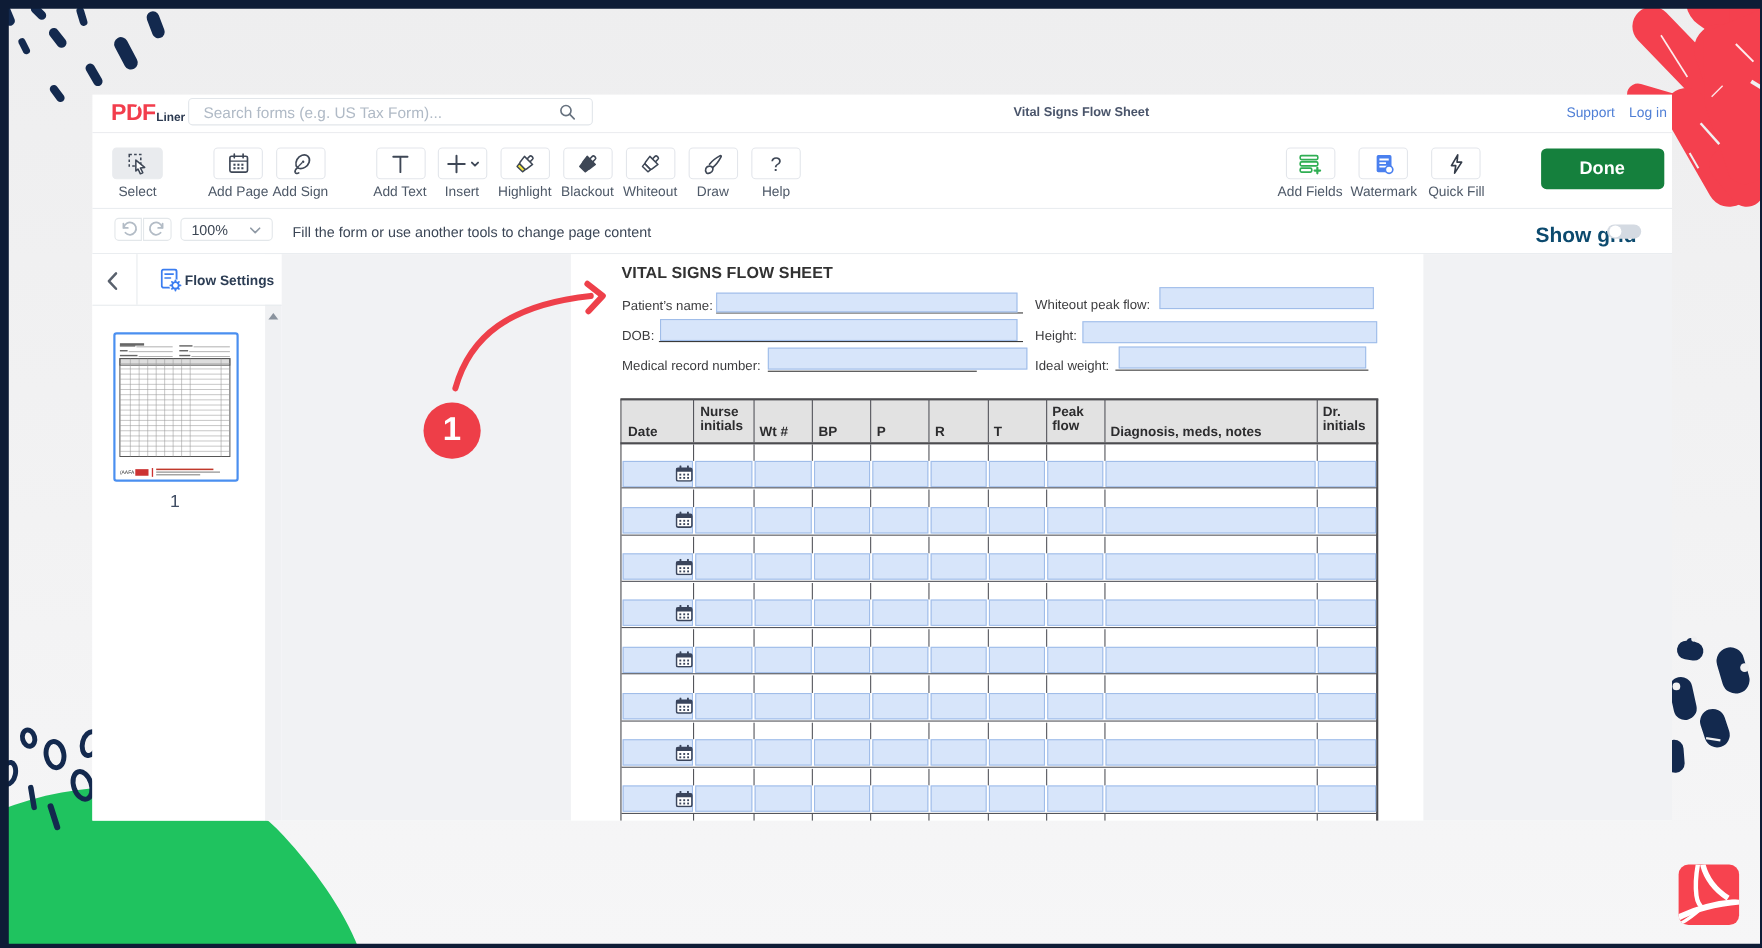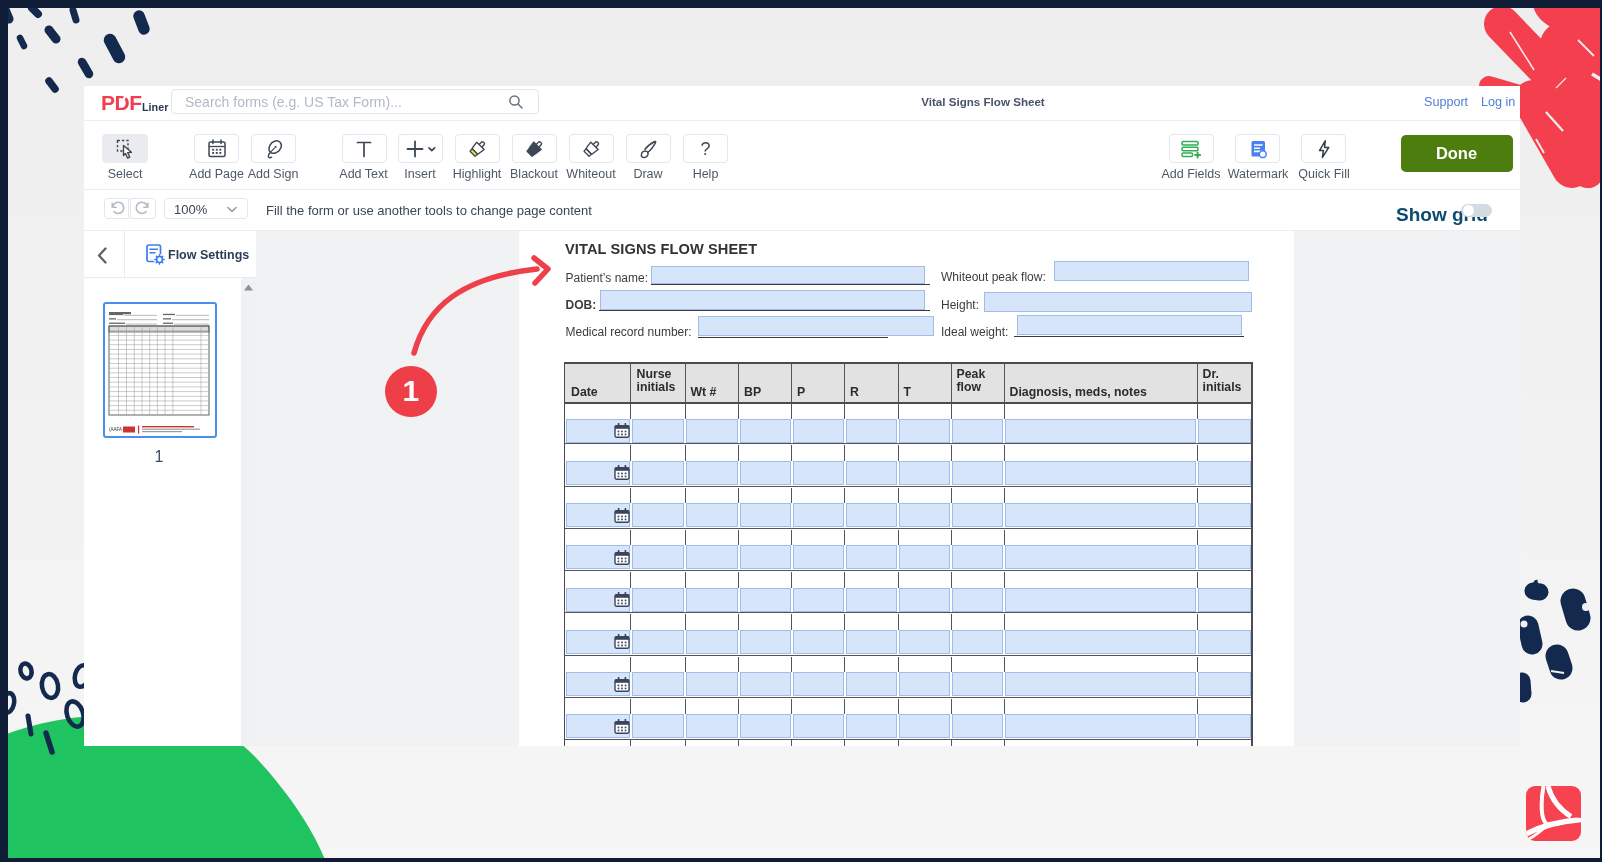--- a/index.html
+++ b/index.html
@@ -187,21 +187,21 @@
       <circle cx="15.8" cy="16.2" r="3.4" fill="#fff" stroke="#4a80ef" stroke-width="1.5"></circle>
     </svg>
   </div>
 <div class="blbl" style="z-index:3;left:1258px;">Watermark</div>
 <div class="btn" style="z-index:3;left:1301px;top:134px;width:45px;">
     <svg width="22" height="22" viewBox="0 0 22 22">
       <path d="M12.2,2.8 L6.5,12.6 H10.4 L9.4,19.4 L15.8,9.4 H11.6 Z" fill="none" stroke="#343c49" stroke-width="1.5" stroke-linejoin="round"></path>
     </svg>
   </div>
 <div class="blbl" style="z-index:3;left:1324px;">Quick Fill</div>
-<div class="abs" style="z-index:3;left:1400.5px;top:135px;width:112px;height:36.5px;background:#4d7c0f;border-radius:5px;display:flex;align-items:center;justify-content:center;font-size:16.5px;font-weight:700;color:#fff;">Done</div>
+<div class="abs" style="z-index:3;left:1400.5px;top:135px;width:112px;height:36.5px;background:#15803d;border-radius:5px;display:flex;align-items:center;justify-content:center;font-size:16.5px;font-weight:700;color:#fff;">Done</div>
 <div class="abs" style="z-index:3;left:84px;top:189px;width:1435.5px;height:1px;background:#eaedf0;"></div>
 <div class="abs" style="z-index:3;left:104px;top:197.5px;width:25px;height:21px;border:1px solid #e3e7ea;border-radius:4px 0 0 4px;display:flex;align-items:center;justify-content:center;box-sizing:border-box;">
     <svg width="18" height="18" viewBox="0 0 18 18">
       <path d="M4.2,4.2 v4 h4" fill="none" stroke="#b3bcc6" stroke-width="1.6" stroke-linecap="round" stroke-linejoin="round"></path>
       <path d="M4.6,8 A5.6,5.6 0 1 1 6,12.6" fill="none" stroke="#b3bcc6" stroke-width="1.6" stroke-linecap="round"></path>
     </svg>
   </div>
 <div class="abs" style="z-index:3;left:130px;top:197.5px;width:26px;height:21px;border:1px solid #e3e7ea;border-radius:0 4px 4px 0;display:flex;align-items:center;justify-content:center;box-sizing:border-box;">
     <svg width="18" height="18" viewBox="0 0 18 18">
       <path d="M13.8,4.2 v4 h-4" fill="none" stroke="#b3bcc6" stroke-width="1.6" stroke-linecap="round" stroke-linejoin="round"></path>
@@ -299,21 +299,21 @@
   </svg>
 <div class="abs" style="z-index:3;left:159px;top:448px;transform:translateX(-50%);font-size:16px;color:#3f4c63;">1</div>
 <div class="abs" style="z-index:3;left:565px;top:241px;font-size:14.6px;font-weight:700;color:#323232;letter-spacing:0.1px;">VITAL SIGNS FLOW SHEET</div>
 <div class="abs" style="z-index:3;left:651px;top:284px;width:279px;height:1px;background:#3a3a3a;"></div>
 <div class="bluef" style="z-index:3;left:650.5px;top:265.5px;width:274.5px;height:18.5px;"></div>
 <div class="flbl" style="z-index:3;left:565.5px;top:270.5px;">Patient’s name:</div>
 <div class="bluef" style="z-index:3;left:1053.5px;top:261px;width:195px;height:19.5px;"></div>
 <div class="flbl" style="z-index:3;left:941px;top:270px;">Whiteout peak flow:</div>
 <div class="abs" style="z-index:3;left:599px;top:310px;width:331px;height:1px;background:#3a3a3a;"></div>
 <div class="bluef" style="z-index:3;left:599.5px;top:290px;width:325.5px;height:19.5px;"></div>
-<div class="flbl" style="z-index:3;left:565.5px;top:297.5px;font-weight:bold;">DOB:</div>
+<div class="flbl" style="z-index:3;left:565.5px;top:297.5px;">DOB:</div>
 <div class="bluef" style="z-index:3;left:984px;top:291.5px;width:267.5px;height:20px;"></div>
 <div class="flbl" style="z-index:3;left:941px;top:298px;">Height:</div>
 <div class="abs" style="z-index:3;left:698px;top:337px;width:190px;height:1px;background:#3a3a3a;"></div>
 <div class="bluef" style="z-index:3;left:697.5px;top:316px;width:236.5px;height:20px;"></div>
 <div class="flbl" style="z-index:3;left:565.5px;top:324.5px;">Medical record number:</div>
 <div class="abs" style="z-index:3;left:1014px;top:336px;width:230px;height:1px;background:#3a3a3a;"></div>
 <div class="bluef" style="z-index:3;left:1016.5px;top:315px;width:225px;height:20px;"></div>
 <div class="flbl" style="z-index:3;left:941px;top:325px;">Ideal weight:</div>
 <div class="abs" style="z-index:3;left:564.5px;top:363px;width:687.0px;height:39px;background:#e2e2e2;"></div>
 <div class="abs" style="z-index:3;left:563.5px;top:363px;width:1.5px;height:383px;background:#4c4c50;"></div>

